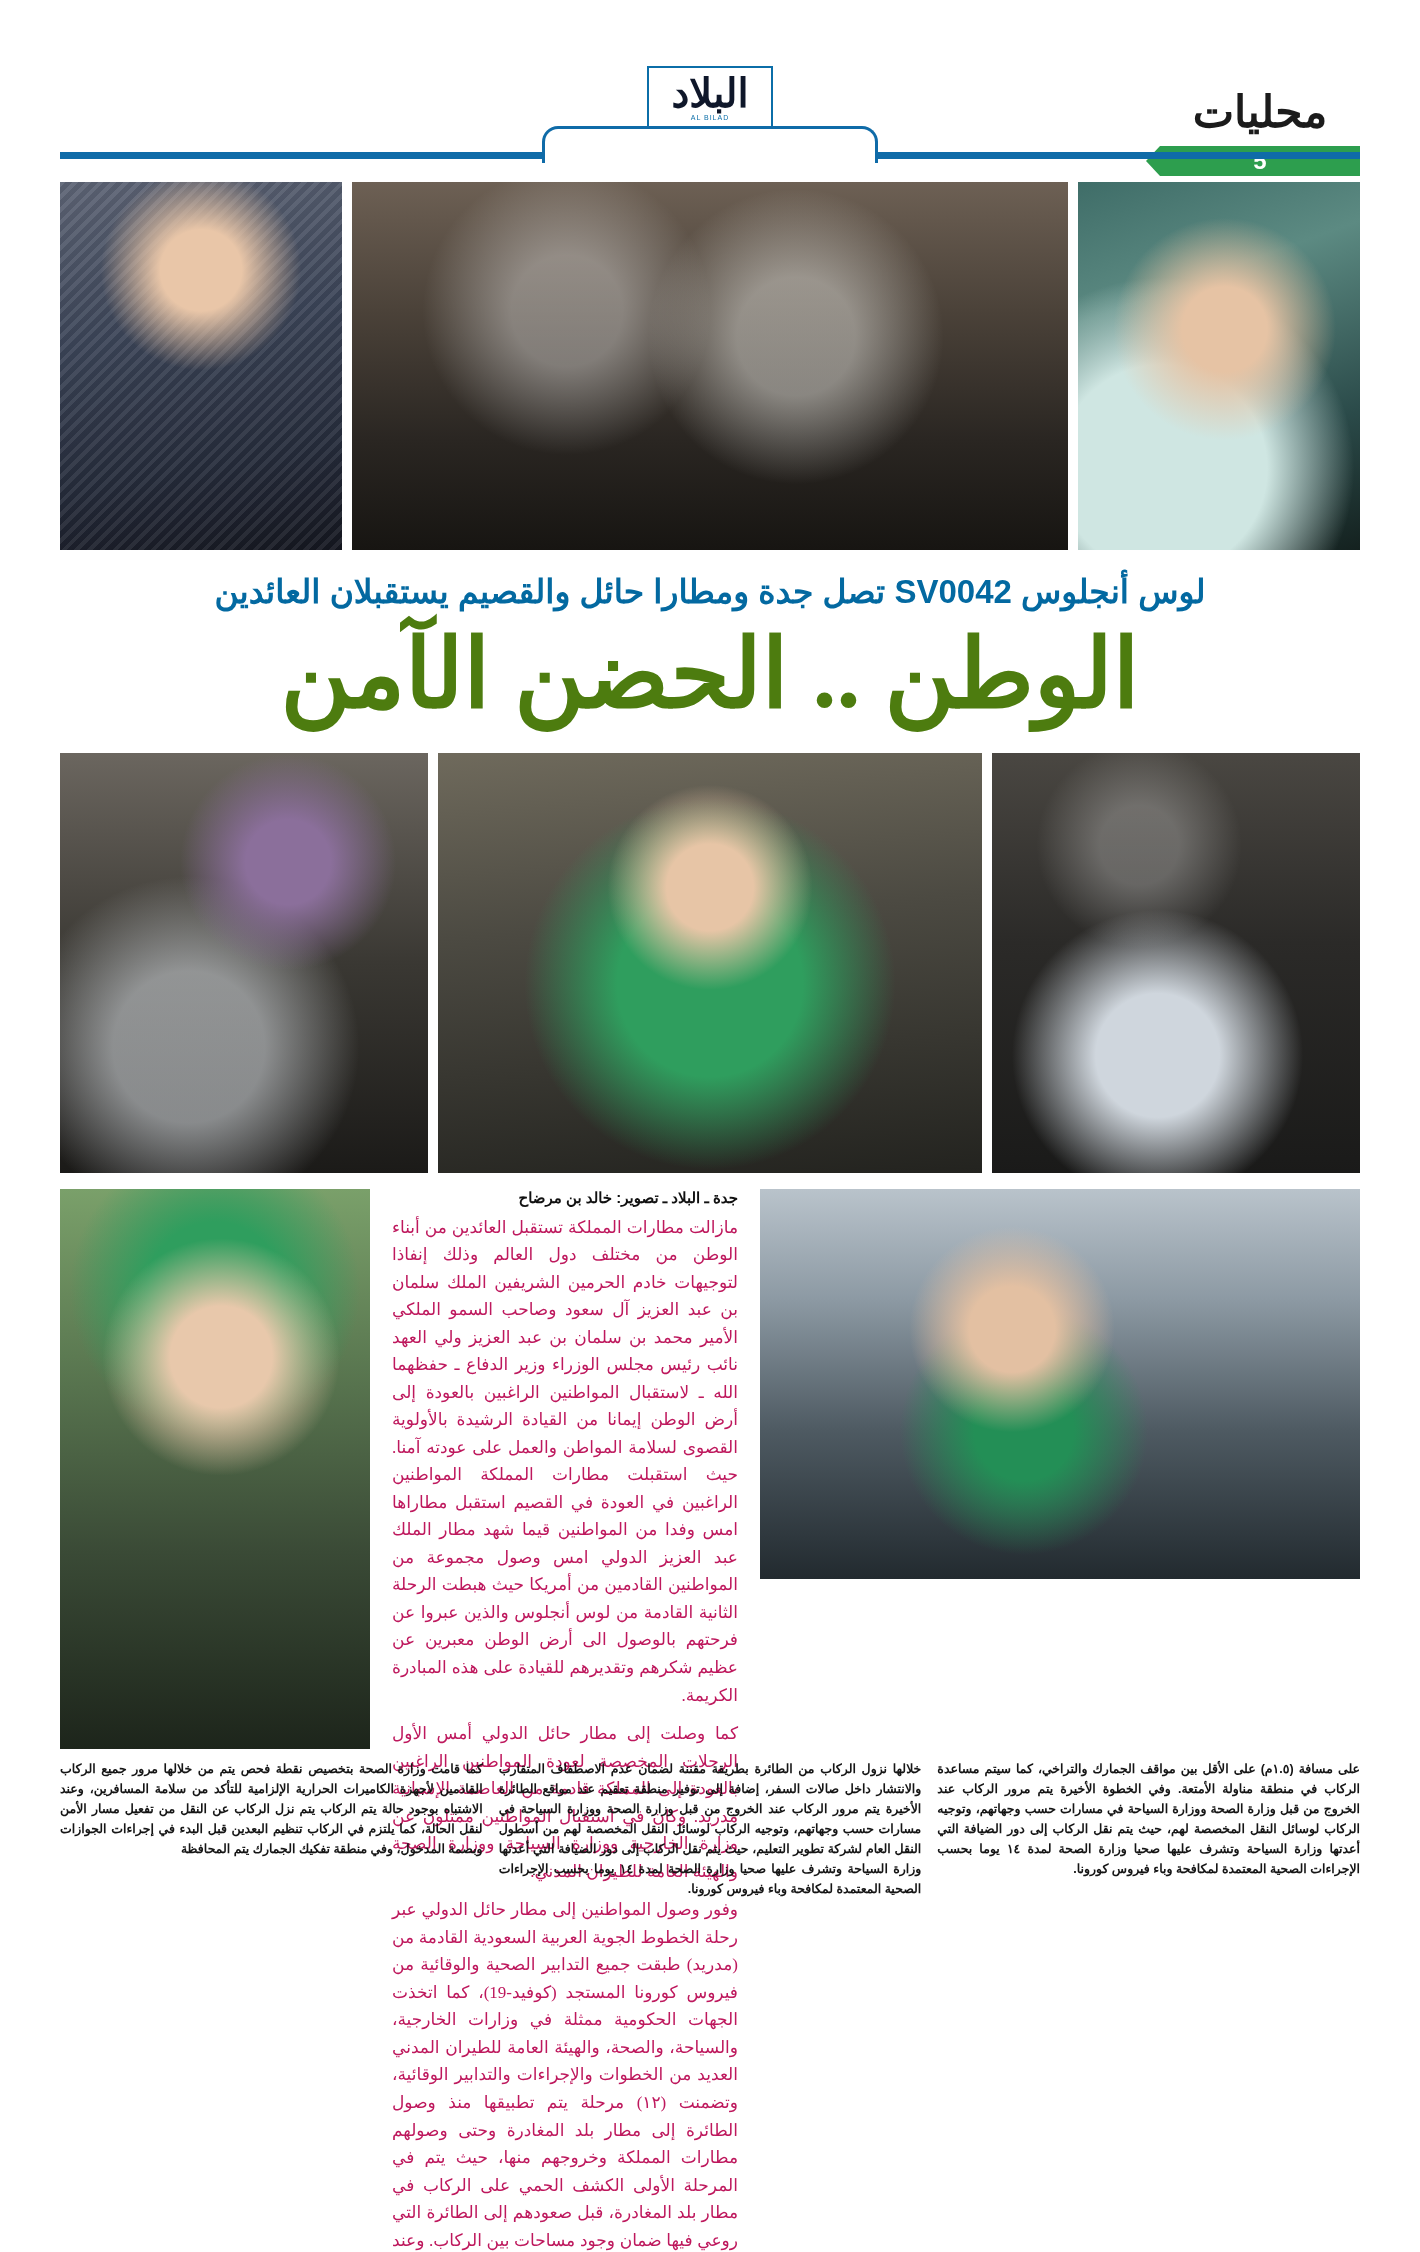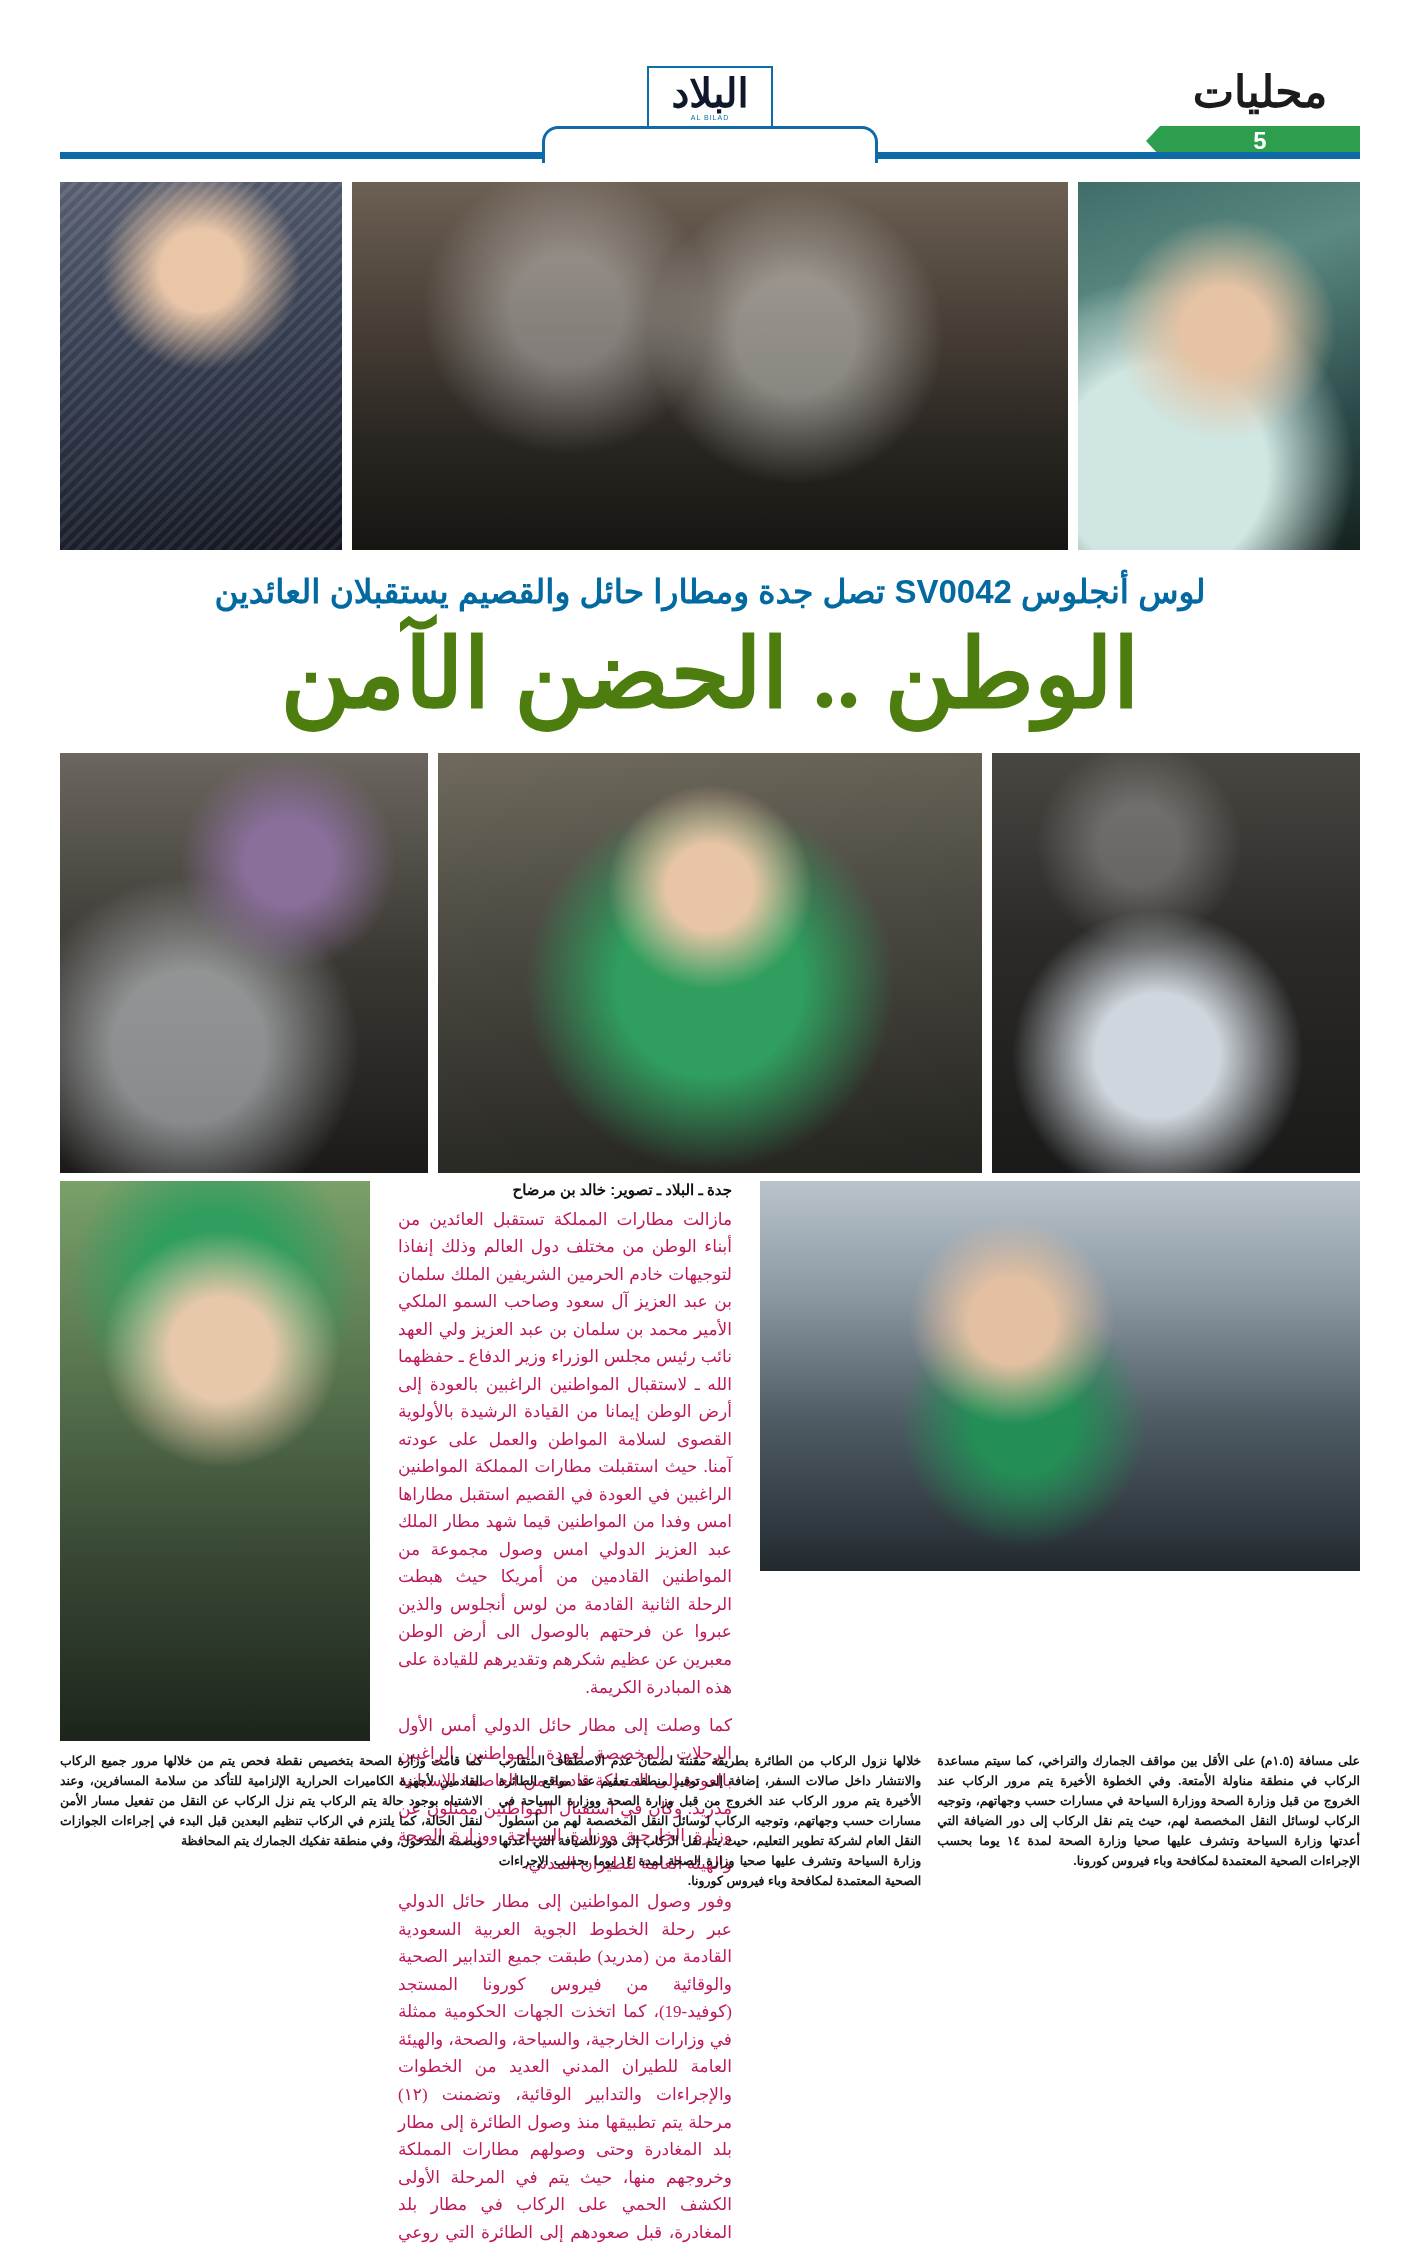--- a/index.html
+++ b/index.html
@@ -28,21 +28,21 @@
   .masthead {
     position: relative;
     height: 150px;
     display: flex;
     align-items: flex-start;
     justify-content: space-between;
     direction: rtl;
   }
   .section-block {
     width: 200px;
-    padding-top: 70px;
+    padding-top: 90px;
     text-align: center;
     position: relative;
   }
   .section-name {
     font-family: "Liberation Sans", sans-serif;
     font-weight: bold;
     font-size: 44px;
     color: #1b1b1b;
     letter-spacing: -1px;
     line-height: 1;
@@ -246,22 +246,22 @@
     margin-top: 24px;
     height: 420px;
   }
   .row2 .p1 { width: 368px; }
   .row2 .p2 { flex: 1; }
   .row2 .p3 { width: 368px; }
 
   
   .bottom {
     display: flex;
-    gap: 28px;
-    margin-top: 8px;
+    gap: 22px;
+    margin-top: 16px;
     height: 560px;
   }
   .bot-left { width: 600px; display: flex; flex-direction: column; }
   .bot-left .photo { height: 390px; }
   .bot-mid { flex: 1; direction: rtl; }
   .bot-right { width: 310px; }
   .bot-right .photo { height: 560px; }
 
   .byline {
     font-family: "Liberation Sans", sans-serif;

